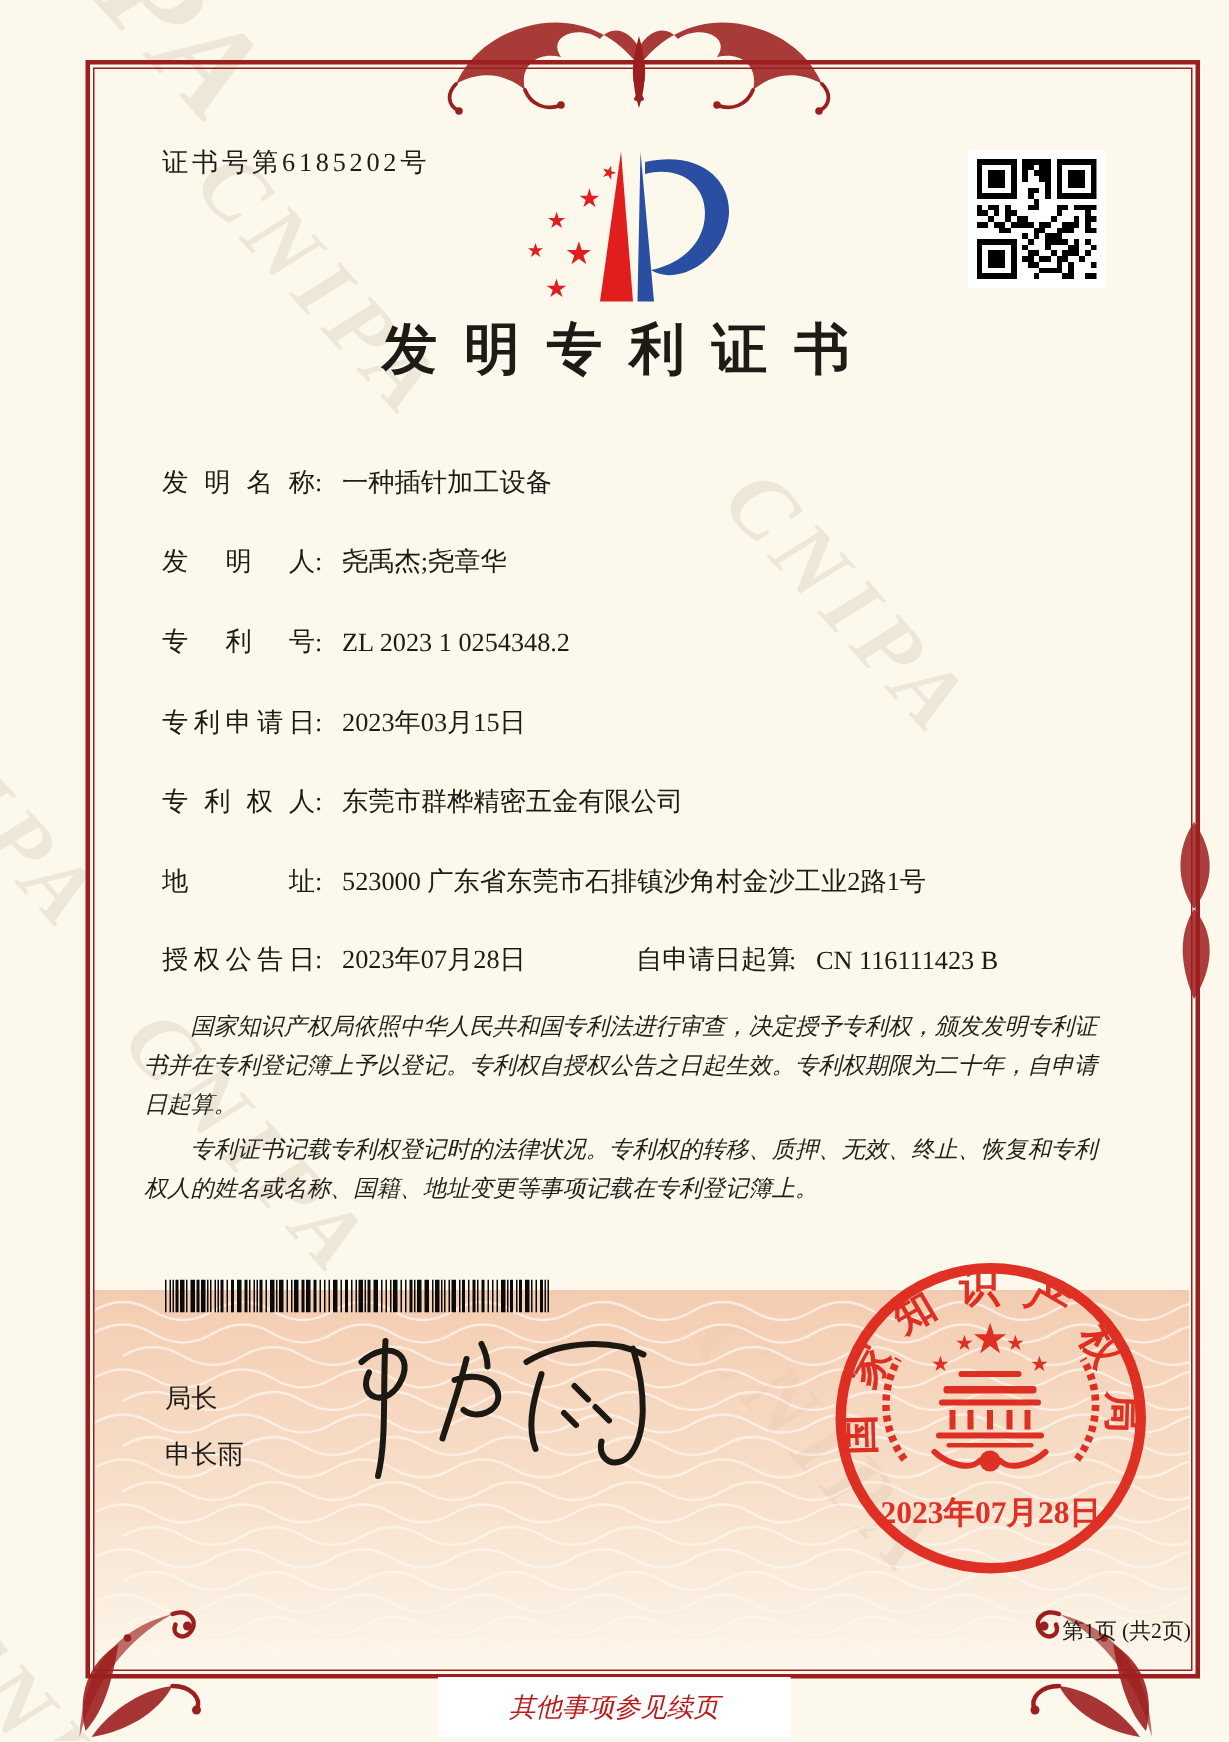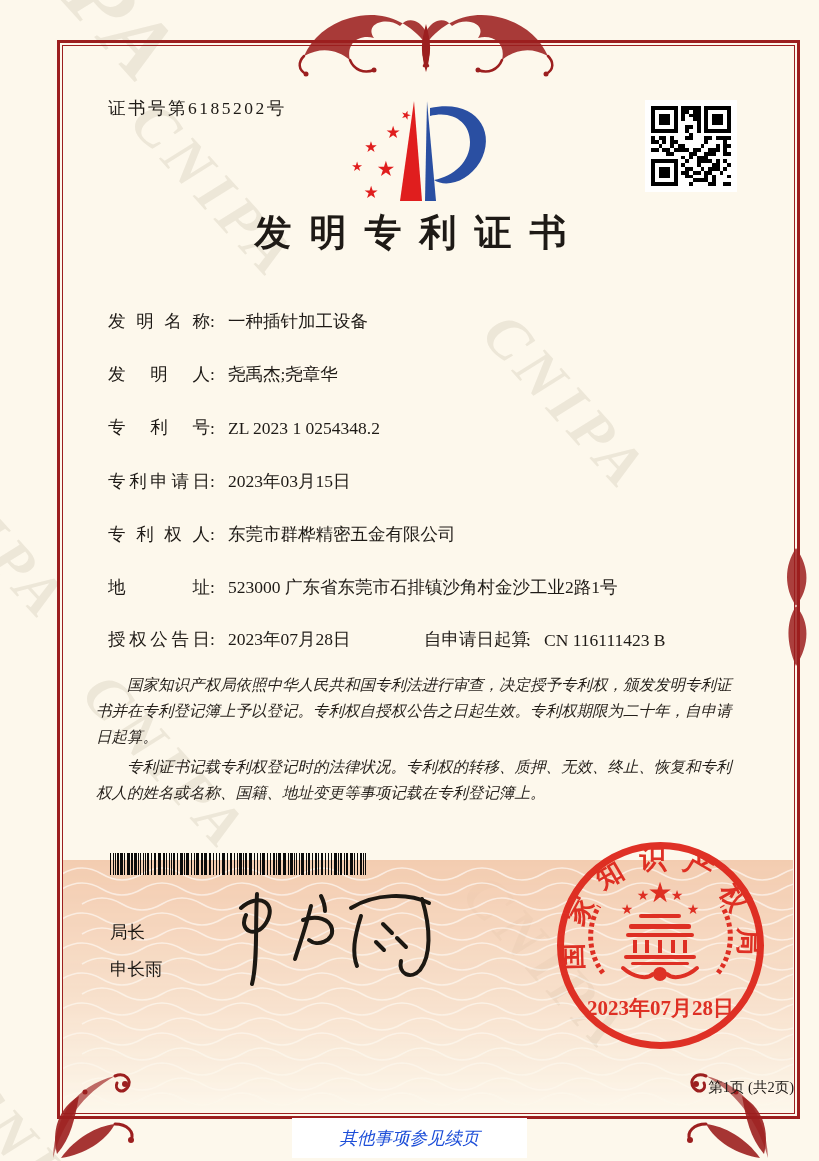--- a/index.html
+++ b/index.html
@@ -42,21 +42,21 @@
              font-size:17.5px; line-height:37px;}
   .sig-hand{position:absolute; left:225px; top:884px; z-index:3;}
   .seal{position:absolute; left:553px; top:838px; z-index:4; opacity:.93;}
   .seal-arc-text{font-size:27px; font-weight:700; letter-spacing:15px;
                  font-family:"Liberation Serif","DejaVu Serif",serif;}
   .seal-date{font-size:21px; font-weight:700; font-family:"Liberation Serif",serif;}
   .footer-page{position:absolute; left:57px; top:1078px; width:737px; text-align:right;
                font-size:14.5px; z-index:3;}
   .note-box{position:absolute; left:292px; top:1118px; width:235px; height:40px;
             background:#ffffff; z-index:3; text-align:center; line-height:40px;
-            font-size:17.5px; font-style:italic; color:#1d4ed8;}
+            font-size:17.5px; font-style:italic; color:#b91c1c;}
   
   .orn{position:absolute; z-index:3; pointer-events:none;}
 </style>
 </head>
 <body>
 
 <div id="page">
 
   <div class="wm big" style="left:0px; top:-190px;">CNIPA</div>
   <div class="wm" style="left:168px; top:88px;">CNIPA</div>

